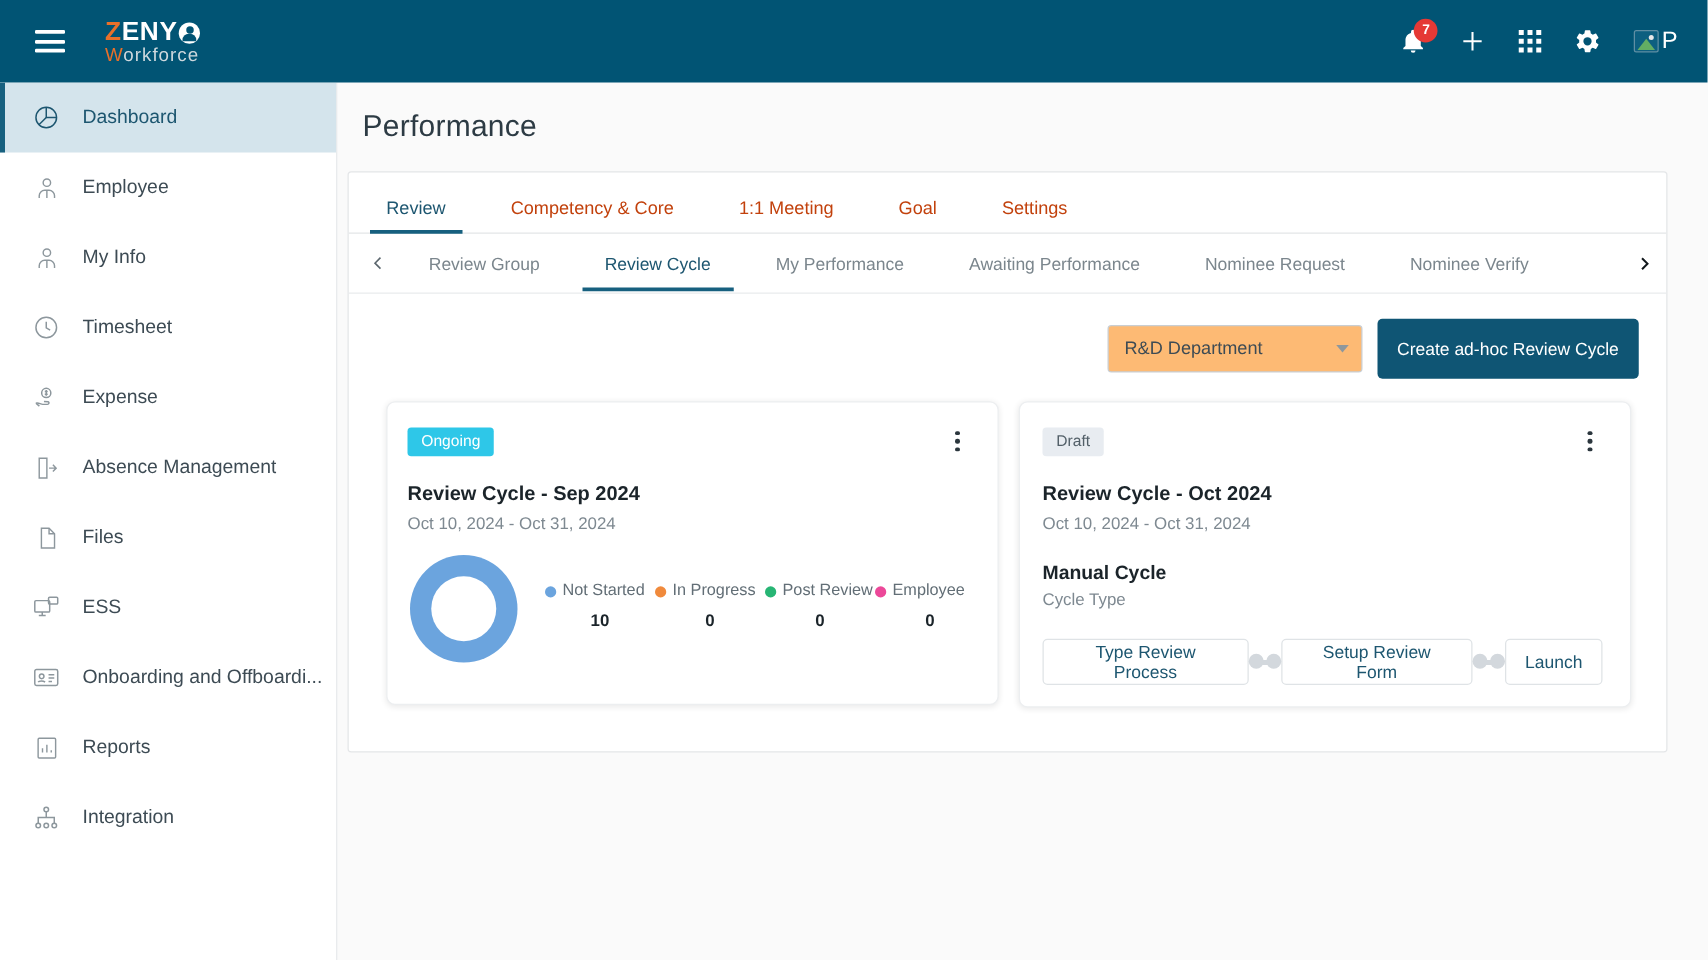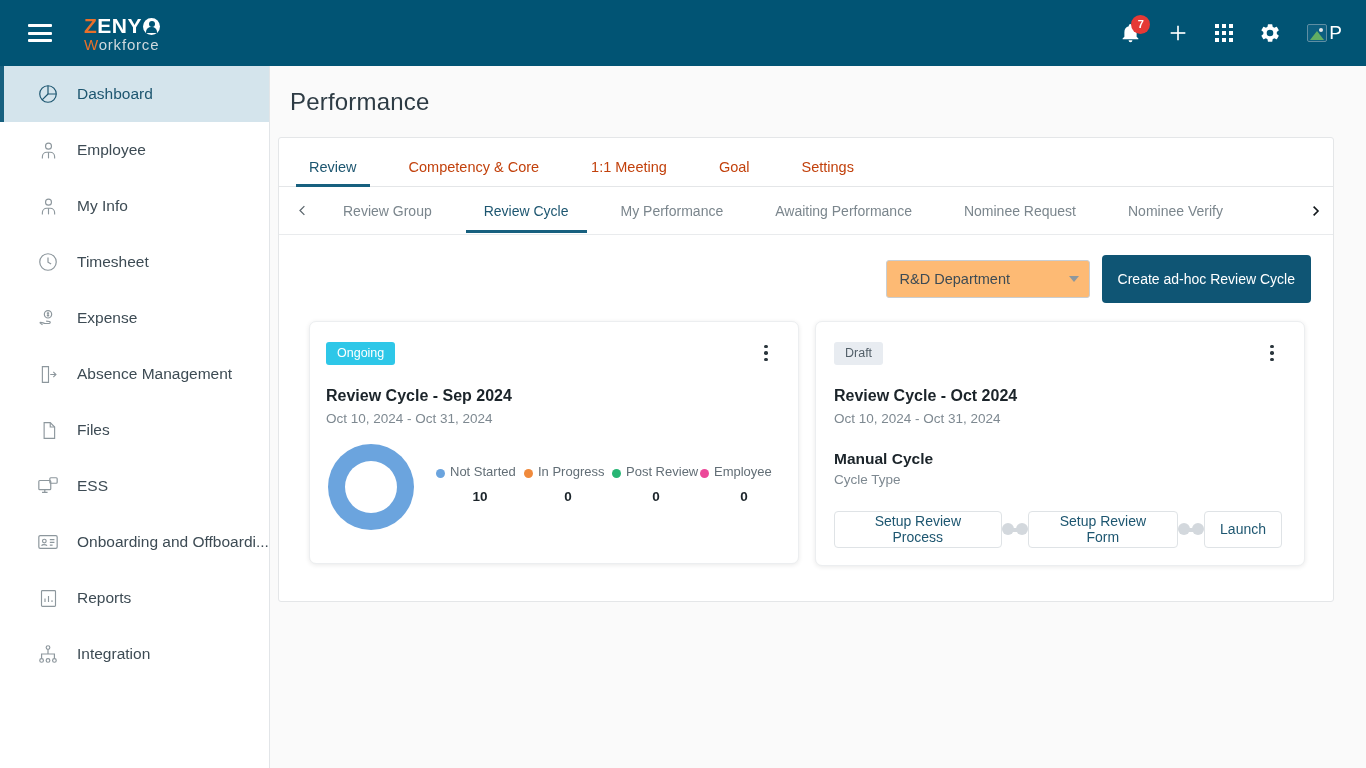--- a/index.html
+++ b/index.html
@@ -84,21 +84,21 @@
   
   .sidebar {
     position: absolute; top: 66px; left: 0;
     width: 270px; height: 702px;
     background: #ffffff;
     border-right: 1px solid #e2e5e8;
     overflow: hidden;
   }
   .side-item {
     height: 56px; display: flex; align-items: center;
-    padding-left: 35px; cursor: pointer; position: relative;
+    padding-left: 24px; cursor: pointer; position: relative;
     color: #3d4b54; font-size: 15.5px;
   }
   .side-item.active { background: #d4e4ec; color: #1d5670; }
   .side-item.active::before {
     content: ""; position: absolute; left: 0; top: 0; bottom: 0;
     width: 4px; background: #17607f;
   }
   .side-ico { width: 26px; height: 26px; margin-right: 16px; flex: 0 0 26px;
     display: flex; align-items: center; justify-content: center; }
   .side-label { white-space: nowrap; overflow: hidden; text-overflow: ellipsis; max-width: 200px; }
@@ -530,21 +530,21 @@
               <i></i>
               <i></i>
             </span>
         </div>
         <div class="card-title">Review Cycle - Oct 2024</div>
         <div class="card-dates">Oct 10, 2024 - Oct 31, 2024</div>
         <div class="card-sub-title">Manual Cycle</div>
         <div class="card-sub-label">Cycle Type</div>
 
         <div class="steps">
-          <button class="step-btn">Setup Review Process</button>
+          <button class="step-btn">Type Review Process</button>
           <span class="connector">
               <i class="l"></i>
               <i class="r"></i>
             </span>
           <button class="step-btn">Setup Review Form</button>
           <span class="connector">
               <i class="l"></i>
               <i class="r"></i>
             </span>
           <button class="step-btn">Launch</button>

